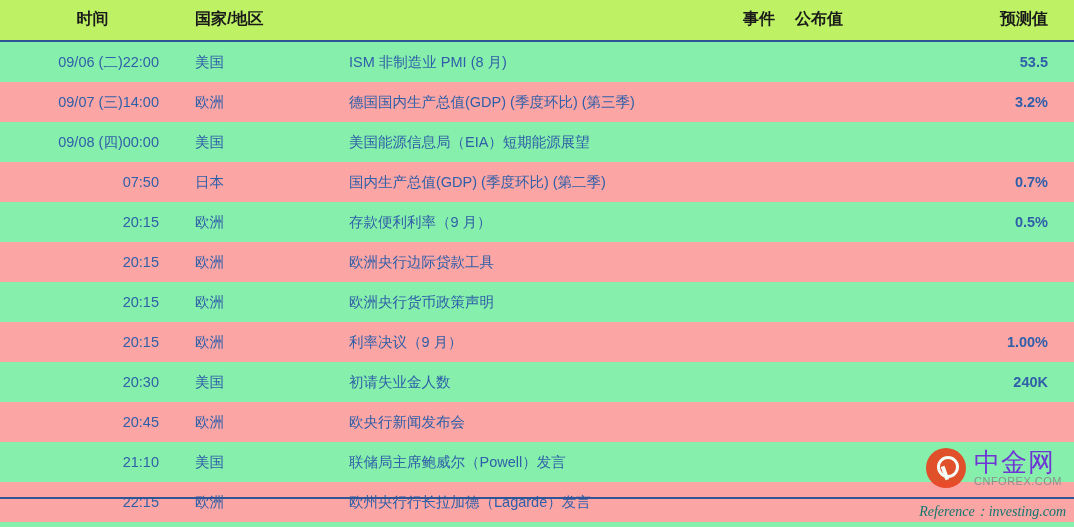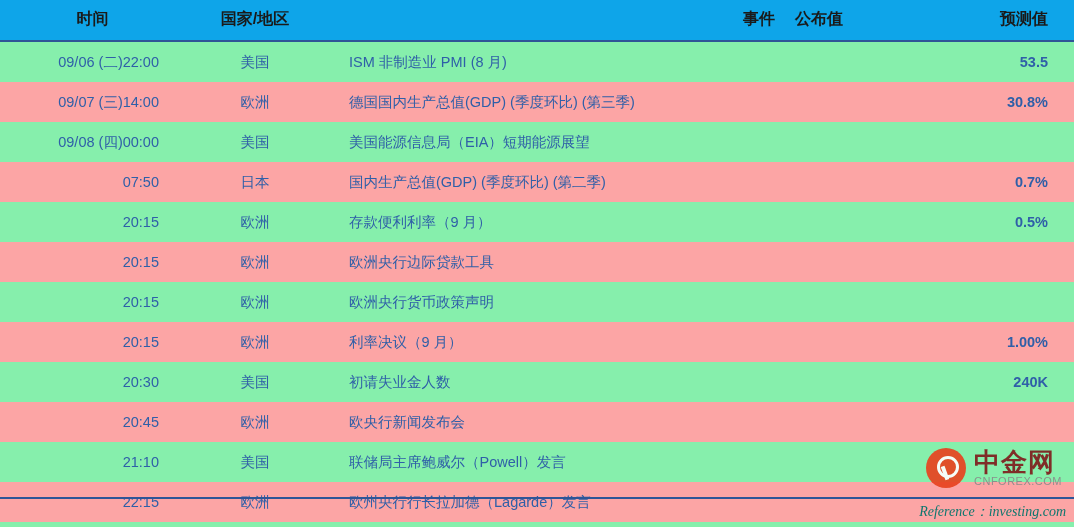--- a/index.html
+++ b/index.html
@@ -23,38 +23,38 @@
     width: 1074px;
     border-collapse: collapse;
     table-layout: fixed;
   }
   table.cal thead th {
     font-size: 16px;
     font-weight: bold;
     color: #1a1a1a;
     padding: 9px 10px 10px 10px;
     border-bottom: 2px solid #2f5597;
-    background: #0ea5e9;
+    background: #bef264;
     white-space: nowrap;
   }
   table.cal tbody td {
     font-size: 14.5px;
     color: #2f5fa8;
     padding: 10px 10px;
     height: 20px;
     white-space: nowrap;
     overflow: hidden;
     text-overflow: ellipsis;
   }
   tbody tr.odd td { background: #86efac; }
   tbody tr.even td { background: #fca5a5; }
 
   
   .c-time   { width: 165px; text-align: right; padding-right: 26px !important; }
-  .c-region { width: 120px; text-align: center; }
+  .c-region { width: 120px; text-align: left; }
   .c-event  { width: 440px; text-align: left; padding-left: 24px !important; }
   .c-actual { width: 110px; text-align: right; padding-right: 18px !important; }
   .c-fore   { width: 115px; text-align: right; padding-right: 22px !important; font-weight: bold; }
   .c-prev   { width: 110px; text-align: right; padding-right: 34px !important; }
 
   thead .c-time  { text-align: center; padding-right: 10px !important; }
   thead .c-event { text-align: right; padding-left: 10px !important; }
   thead .c-actual{ text-align: left; }
   thead .c-fore  { text-align: right; }
   thead .c-prev  { text-align: right; }
@@ -114,22 +114,22 @@
     background: #ffffff;
     transform: rotate(-20deg);
   }
   .wm-text {
     display: flex;
     flex-direction: column;
     line-height: 1.05;
   }
   .wm-main {
     font-size: 26px;
-    font-weight: bold;
-    color: #7f1d1d;
+    font-weight: normal;
+    color: #6d28d9;
     letter-spacing: 1px;
   }
   .wm-sub {
     font-size: 11px;
     color: #8a8a8a;
     letter-spacing: 0.5px;
   }
 </style>
 </head>
 <body>
@@ -154,21 +154,21 @@
         <td class="c-event">ISM 非制造业 PMI (8 月)</td>
         <td class="c-actual"></td>
         <td class="c-fore">53.5</td>
         <td class="c-prev">56.7</td>
       </tr>
       <tr class="even">
         <td class="c-time">09/07 (三)14:00</td>
         <td class="c-region">欧洲</td>
         <td class="c-event">德国国内生产总值(GDP) (季度环比) (第三季)</td>
         <td class="c-actual"></td>
-        <td class="c-fore">30.8%</td>
+        <td class="c-fore">3.2%</td>
         <td class="c-prev">0.1%</td>
       </tr>
       <tr class="odd">
         <td class="c-time">09/08 (四)00:00</td>
         <td class="c-region">美国</td>
         <td class="c-event">美国能源信息局（EIA）短期能源展望</td>
         <td class="c-actual"></td>
         <td class="c-fore"></td>
         <td class="c-prev"></td>
       </tr>

